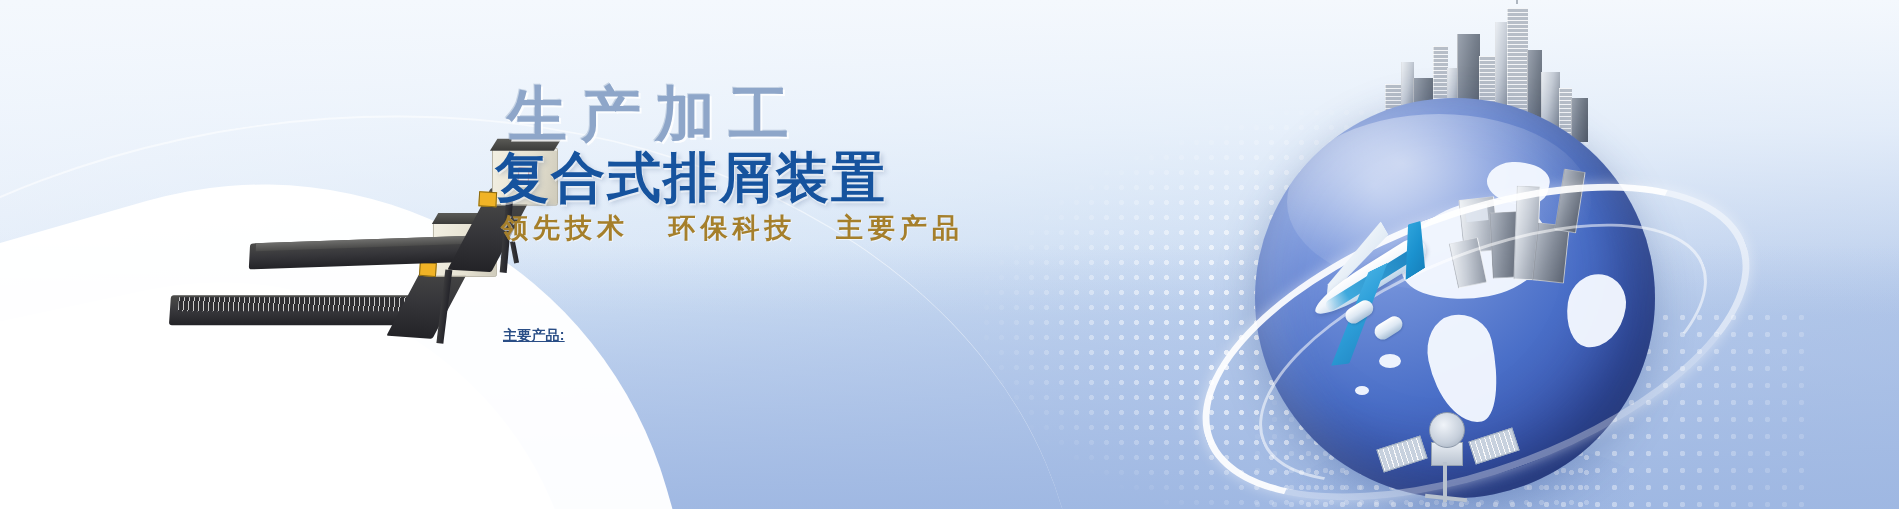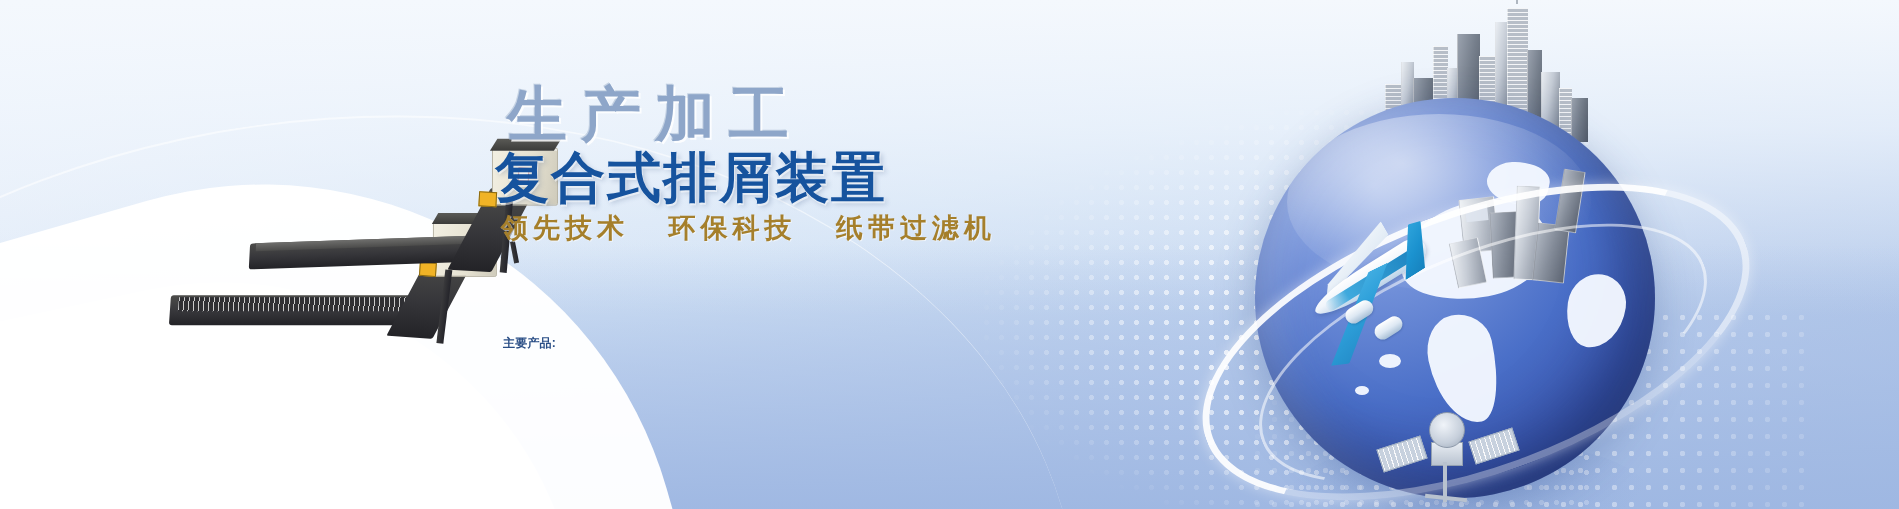--- a/index.html
+++ b/index.html
@@ -144,26 +144,27 @@
     white-space: nowrap;
   }
   .headline-tags .tag { margin-right: 32px; letter-spacing: 5px; }
   .headline-tags .tag:last-child { margin-right: 0; }
 
   
 
   .para-block {
     position: absolute;
     left: 503px;
-    top: 334px;
+    top: 326px;
     width: 430px;
     color: #2a4e86;
-    font-size: 12px;
+    font-size: 14px;
     line-height: 19px;
     letter-spacing: 0.2px;
+    text-decoration: underline;
   }
   .para-title {
     font-weight: bold;
     margin-bottom: 2px;
     color: #2a4e86;
   }
   .para-body {
     font-weight: bold;
     text-align: justify;
     color: #2c5punch;
@@ -474,21 +475,21 @@
   </div>
 
   <div class="text-block">
     <div class="headline-main">生产加工</div>
 
     <div class="headline-sub">复合式排屑装置</div>
 
     <div class="headline-tags">
       <span class="tag">领先技术</span>
       <span class="tag">环保科技</span>
-      <span class="tag">纸带过滤机</span>
+      <span class="tag">主要产品</span>
     </div>
   </div>
 
   <div class="para-block">
     <div class="para-title">主要产品:</div>
   </div>
 
   <div class="globe-wrap">
 
     <div class="city">

